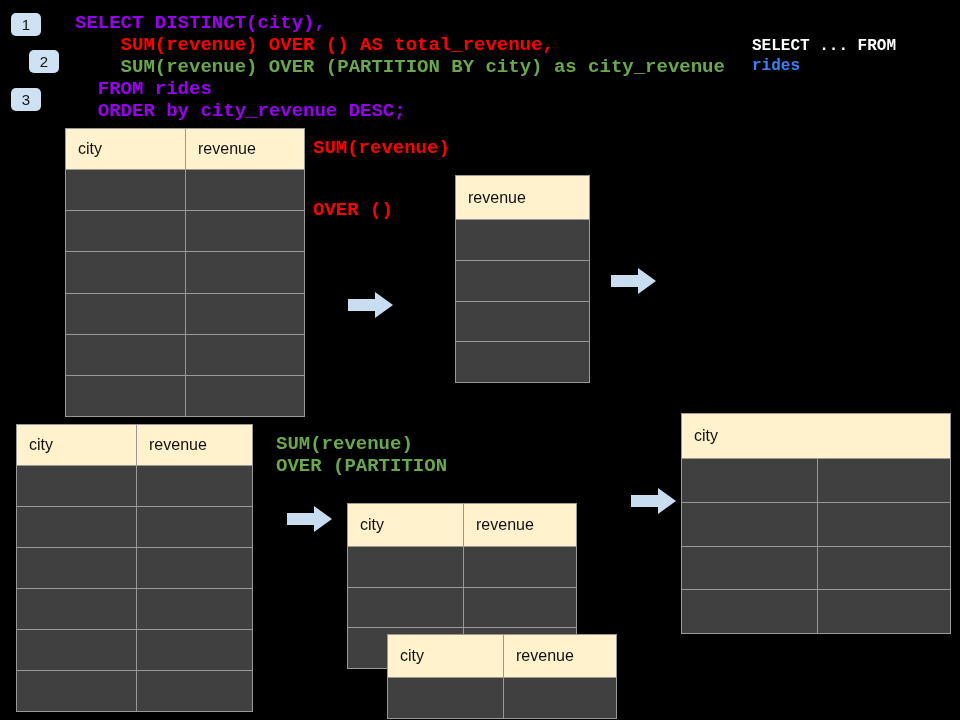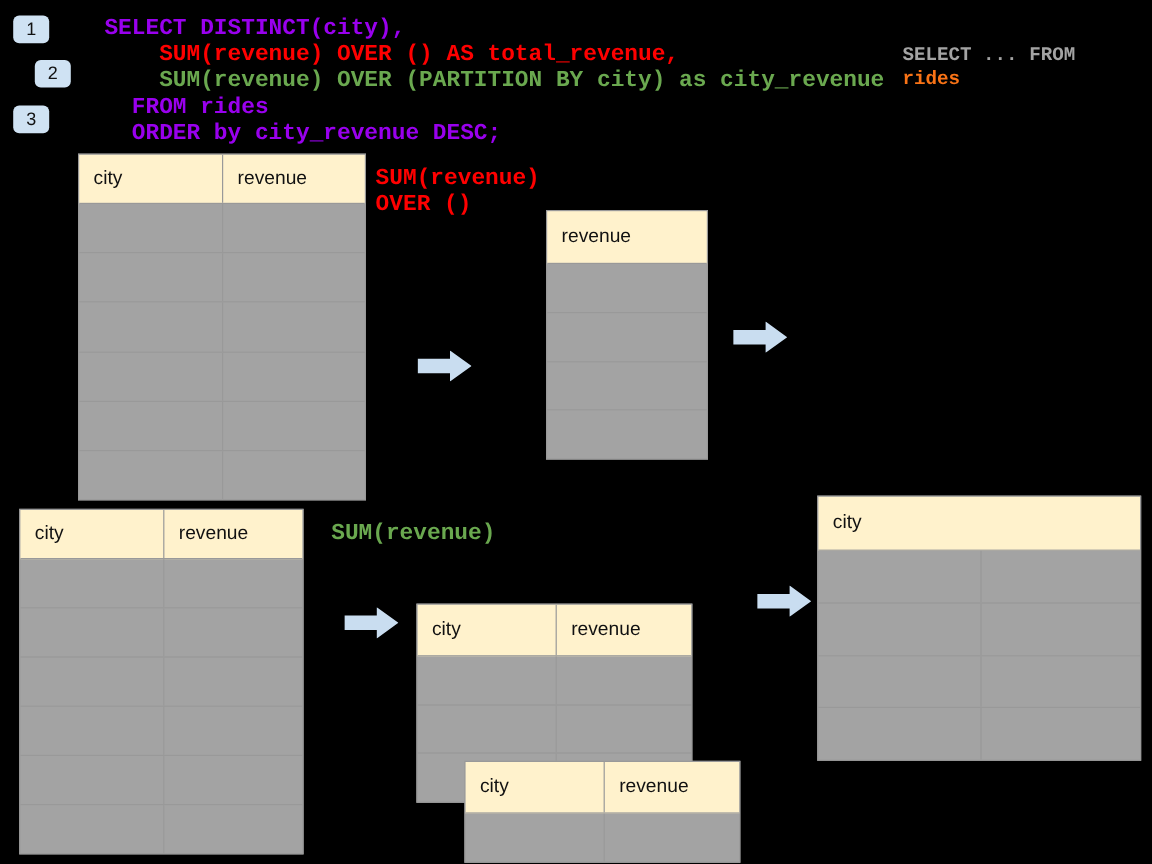--- a/index.html
+++ b/index.html
@@ -11,27 +11,27 @@
   .badge{position:absolute;width:30px;height:23px;background:var(--badge_fill,#cfe2f3);
          border-radius:5px;display:flex;align-items:center;justify-content:center;
          color:#121212;font-size:15px;line-height:1;}
   .badge1{left:11px;top:13px;}
   .badge2{left:29px;top:50px;}
   .badge3{left:11px;top:88px;}
 
   
   .code{position:absolute;font-family:"Liberation Mono","DejaVu Sans Mono",monospace;
         font-weight:bold;white-space:pre;}
-  .sql-main{left:87px;top:12px;font-size:19px;line-height:22px;}
+  .sql-main{left:75px;top:12px;font-size:19px;line-height:22px;}
   .note-from{left:752px;top:36px;font-size:16px;line-height:20px;}
   .note-total{left:313px;top:137px;font-size:19px;line-height:22px;}
   .note-partition{left:276px;top:433px;font-size:19px;line-height:22px;}
 
   
-  .table{position:absolute;background:#a3a3a3;border:1px solid var(--table_border,#999);
+  .table{position:absolute;background:#404040;border:1px solid var(--table_border,#999);
          box-sizing:border-box;display:flex;flex-direction:column;}
   .thead{background:var(--table_header_fill,#fff2cc);display:grid;flex:0 0 auto;
          border-bottom:1px solid var(--table_border,#999);}
   .hcell{display:flex;align-items:center;padding-left:12px;color:#111;
          font-size:16px;overflow:hidden;}
   .tbody{display:flex;flex-direction:column;flex:1 1 auto;}
   .trow{display:grid;flex:1 1 0;}
   .trow + .trow{border-top:1px solid var(--table_border,#999);}
   .hcell:not(:last-child),.cell:not(:last-child){border-right:1px solid var(--table_border,#999);}
 
@@ -71,25 +71,25 @@
 <body>
 
 <div class="canvas">
 
   <div class="badge badge1">1</div>
   <div class="badge badge2">2</div>
   <div class="badge badge3">3</div>
 
   <div class="code sql-main"><div style="color: rgb(153, 0, 238);">SELECT DISTINCT(city),</div><div style="color: rgb(255, 0, 0);">    SUM(revenue) OVER () AS total_revenue,</div><div style="color: rgb(106, 168, 79);">    SUM(revenue) OVER (PARTITION BY city) as city_revenue</div><div style="color: rgb(153, 0, 238);">  FROM rides</div><div style="color: rgb(153, 0, 238);">  ORDER by city_revenue DESC;</div></div>
 
-  <div class="code note-from"><div style="color: #a3a3a3;">SELECT ... FROM</div><div style="color: #f97316;">rides</div></div>
-
-  <div class="code note-total"><div style="color: rgb(255, 0, 0);">SUM(revenue)</div><div style="color: rgb(255, 0, 0);">OVER ()</div></div>
-
-  <div class="code note-partition"><div style="color: rgb(106, 168, 79);">SUM(revenue)</div></div>
+  <div class="code note-from"><div style="color: #ffffff;">SELECT ... FROM</div><div style="color: #3b82f6;">rides</div></div>
+
+  <div class="code note-total"><div style="color: rgb(255, 0, 0);">SUM(revenue)</div><div style="color: rgb(255, 0, 0); margin-top: 40px;">OVER ()</div></div>
+
+  <div class="code note-partition"><div style="color: rgb(106, 168, 79);">SUM(revenue)</div><div style="color: rgb(106, 168, 79);">OVER (PARTITION</div></div>
 
   <div class="table t-source-top">
     <div class="thead">
         <div class="hcell">city</div>
         <div class="hcell">revenue</div>
       </div>
     <div class="tbody">
         <div class="trow">
           <div class="cell"></div>
           <div class="cell"></div>

